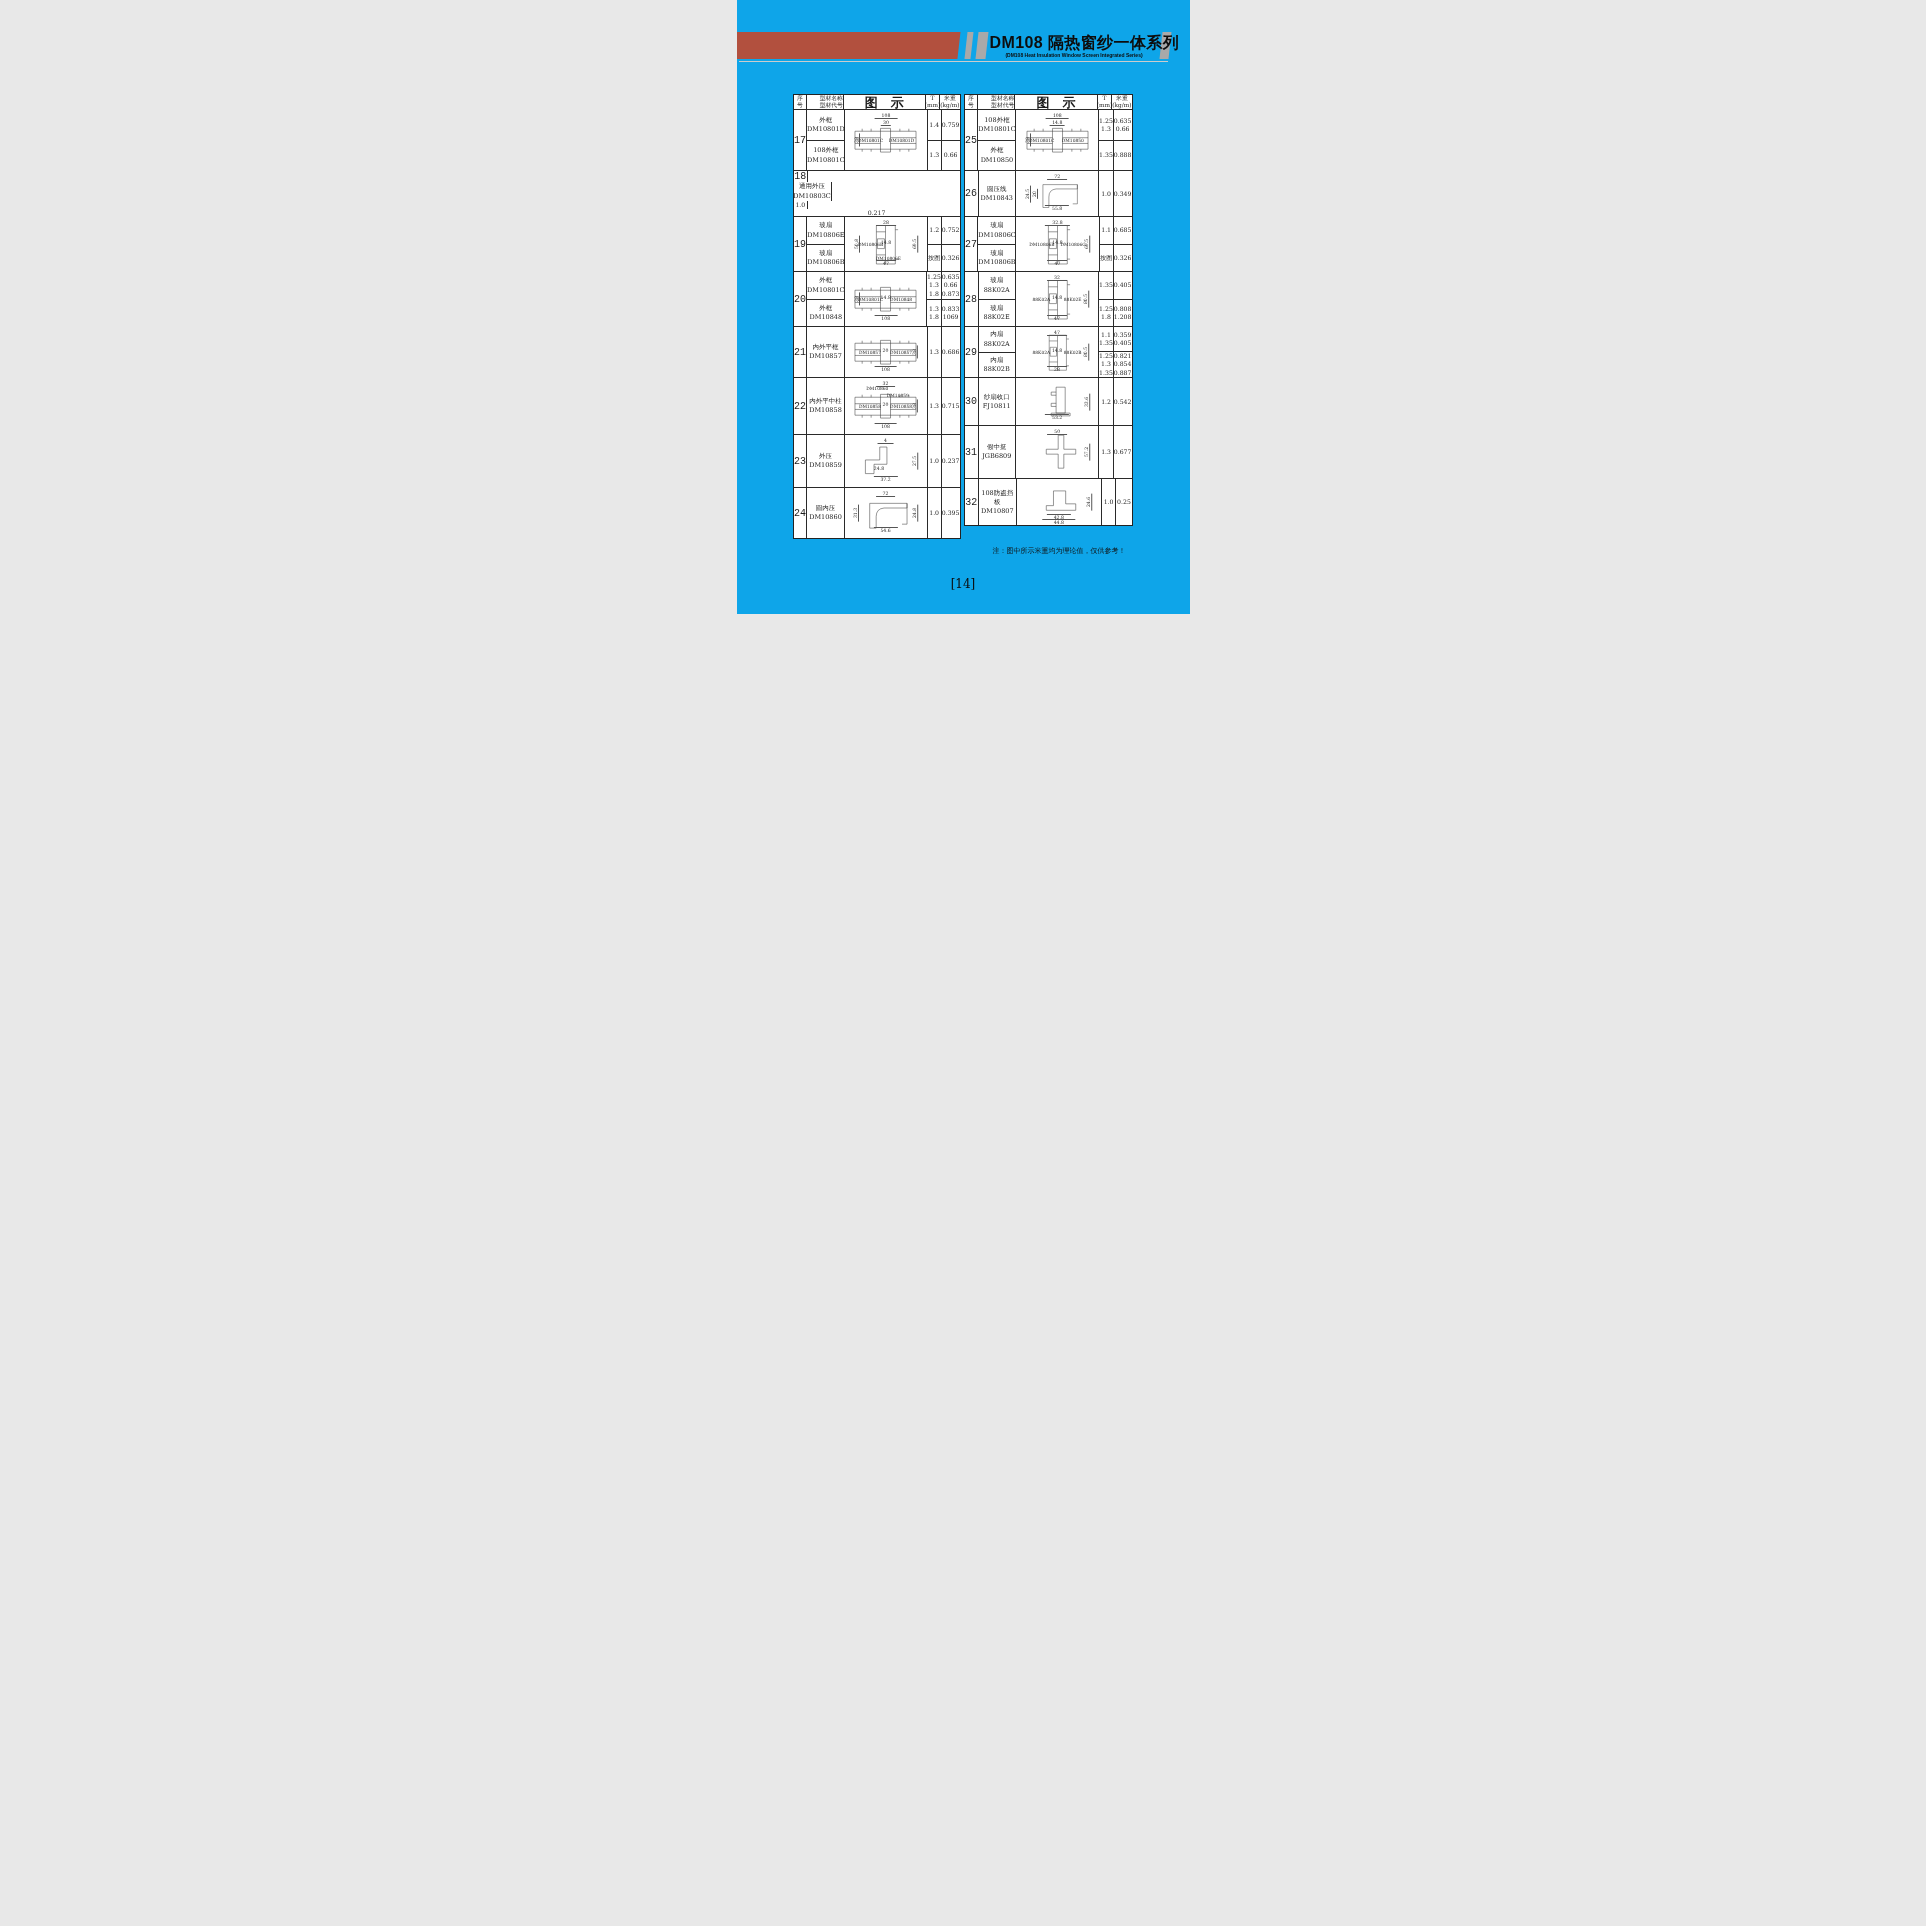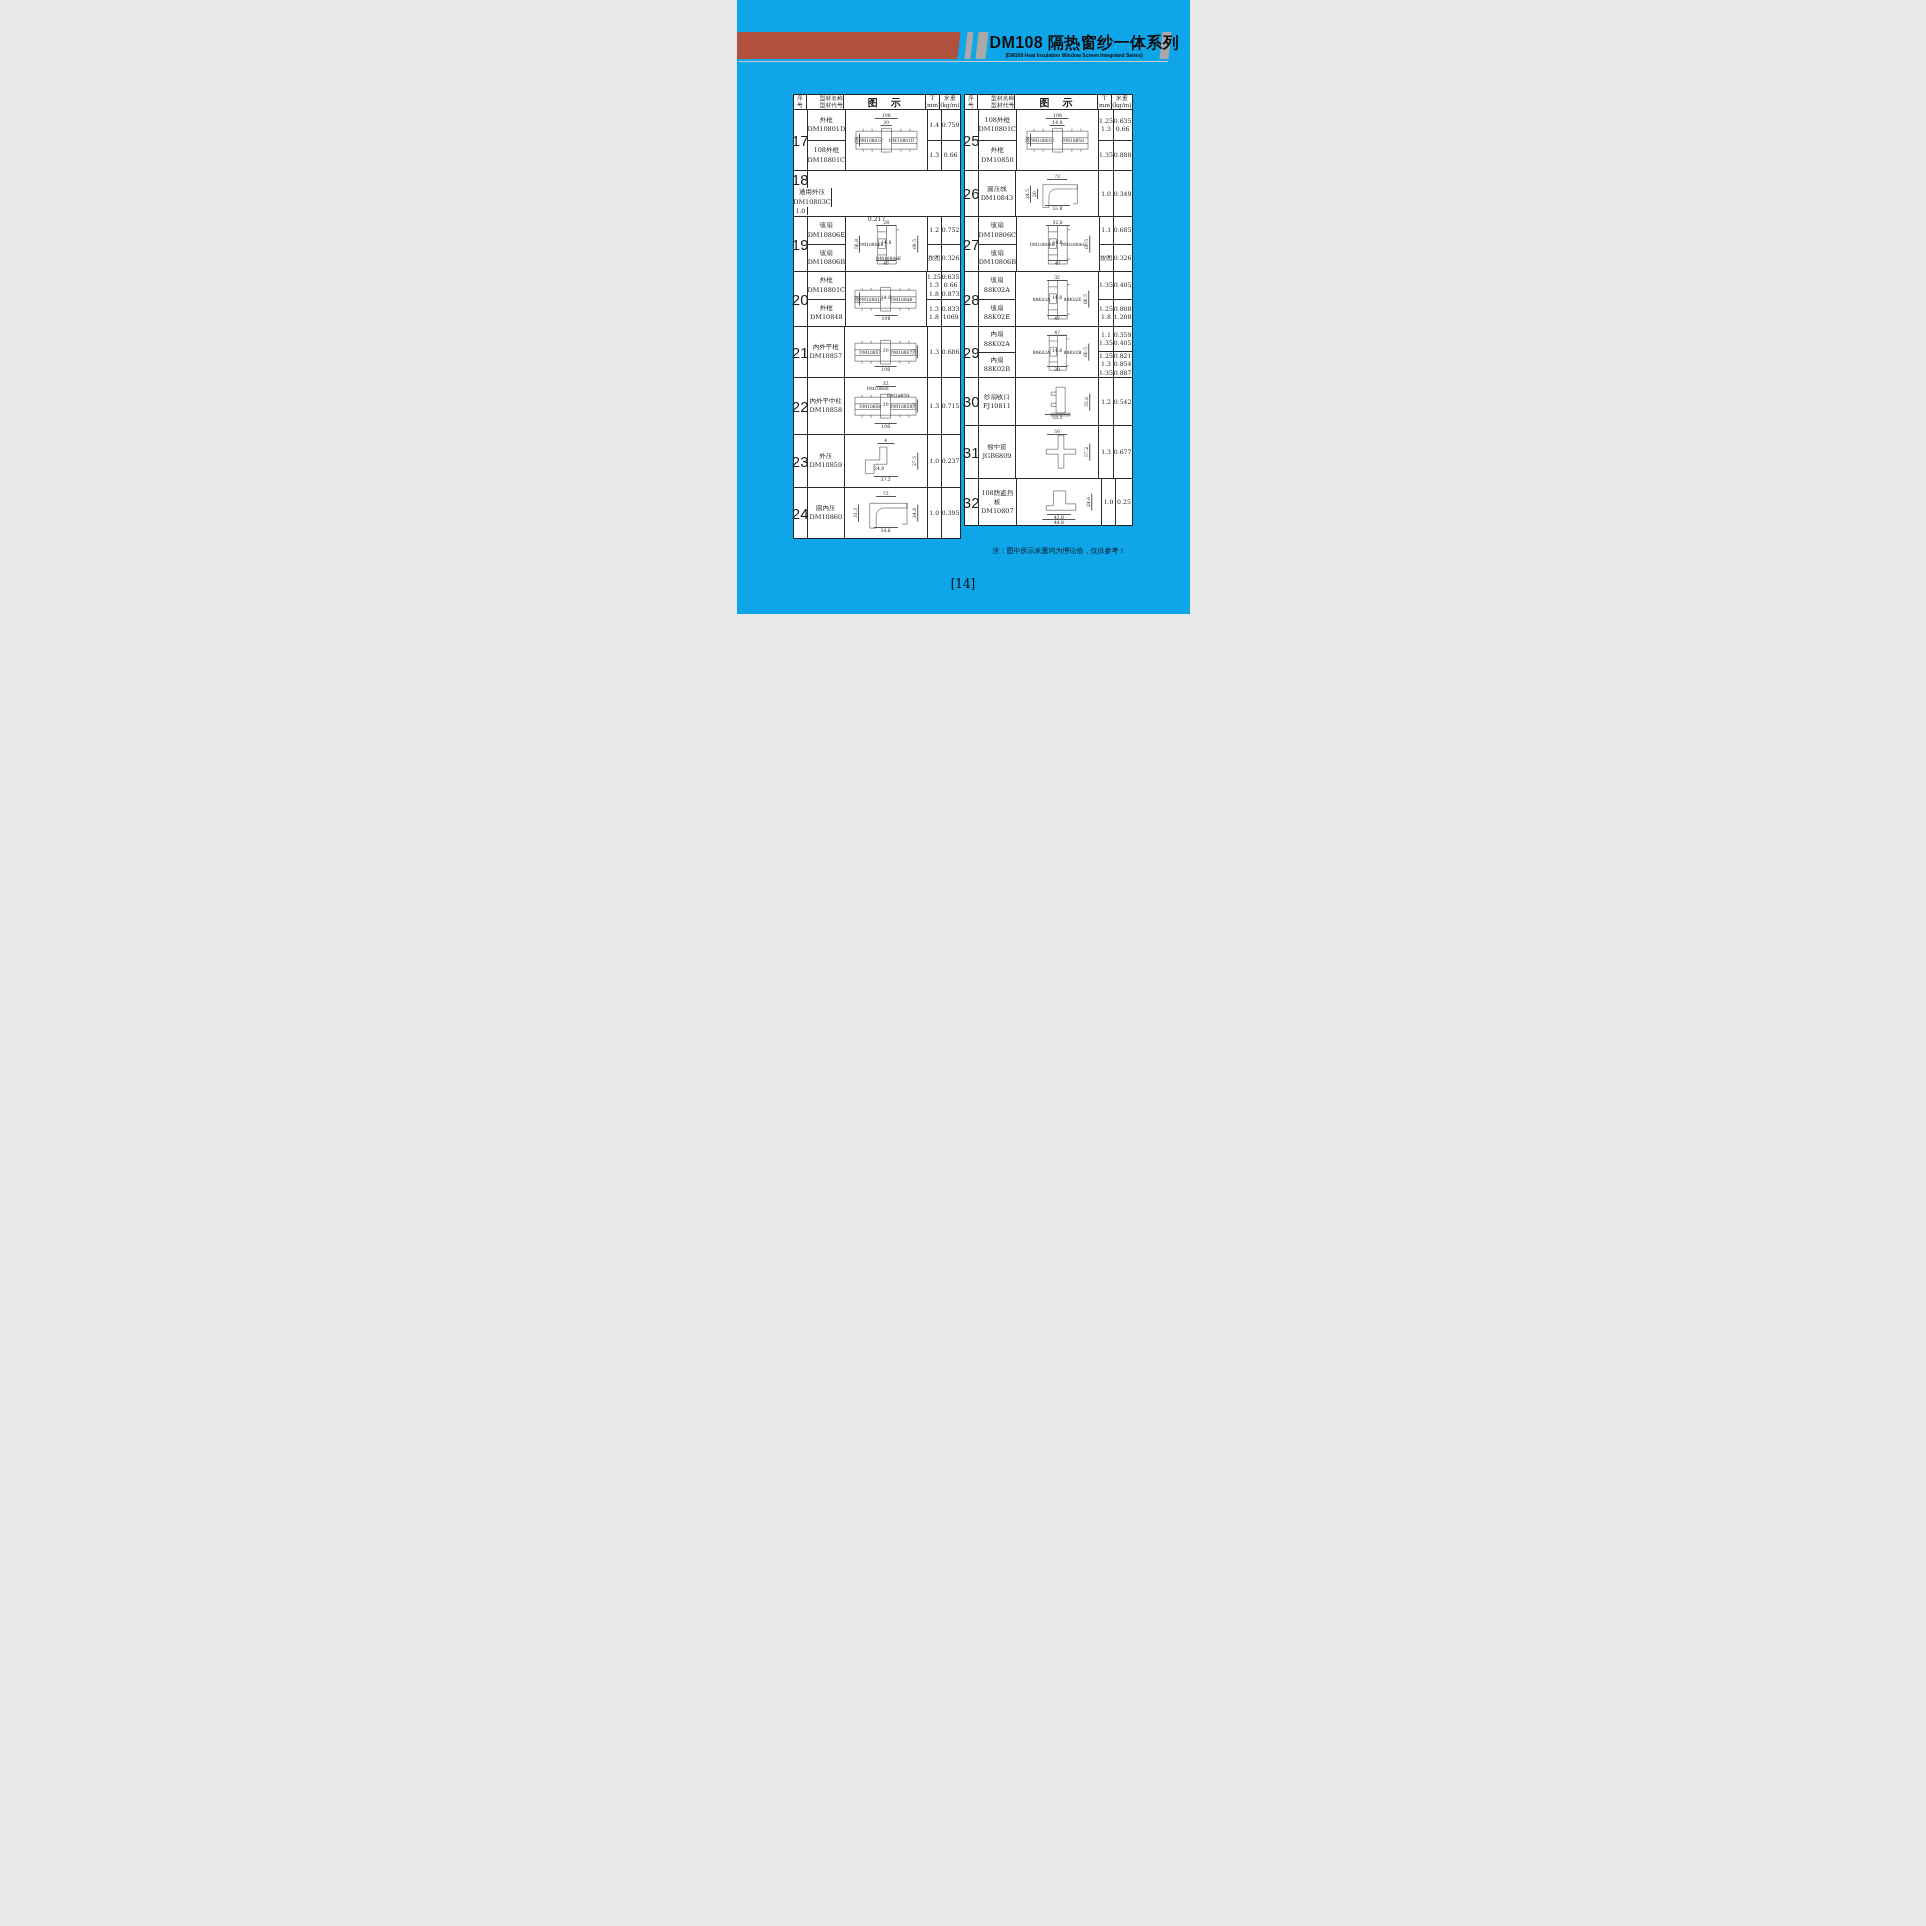--- a/index.html
+++ b/index.html
@@ -25,22 +25,22 @@
   .ptable.tleft{left:56px;width:168px;}
   .ptable.tright{left:227px;width:169px;}
   .trow{display:flex;border-bottom:0.8px solid #2a2a2a;box-sizing:border-box;}
   .trow:last-child{border-bottom:none;}
   .cell{border-right:0.4px solid #2a2a2a;box-sizing:border-box;display:flex;
         align-items:center;justify-content:center;text-align:center;position:relative;}
   .cell.last{border-right:none;}
   .c-no{width:14.3px;}  .c-name{width:38px;justify-content:flex-end;} .c-diag{width:85px;} .c-t{width:14.6px;} .c-w{flex:1;}
   .thead{height:15.4px;}
   .hdr{font-size:5.8px;line-height:7px;white-space:pre-line;font-family:"DejaVu Serif",serif;}
-  .hdr-diagram{font-size:10px;font-weight:bold;letter-spacing:13px;text-indent:13px;}
-  .rowno{font-size:15px;font-family:Liberation Sans, sans-serif;}
+  .hdr-diagram{font-size:13px;font-weight:bold;letter-spacing:13px;text-indent:13px;}
+  .rowno{font-size:10px;font-family:Liberation Mono, monospace;}
   .vstack{display:flex;flex-direction:column;width:100%;height:100%;}
   .half{flex:1;display:flex;flex-direction:column;align-items:center;justify-content:center;}
   .half + .half{border-top:0.4px solid #2a2a2a;}
   .nm{font-size:6.5px;line-height:9.2px;}
   .cd{font-size:6.5px;line-height:9.2px;}
   .val{font-size:6.2px;line-height:8.5px;white-space:pre-line;}
 
   
   .dcell{overflow:hidden;}
   .sketch{width:79px;height:calc(100% - 9.2px);stroke:#3c3c3c;fill:none;stroke-width:1.5;}

